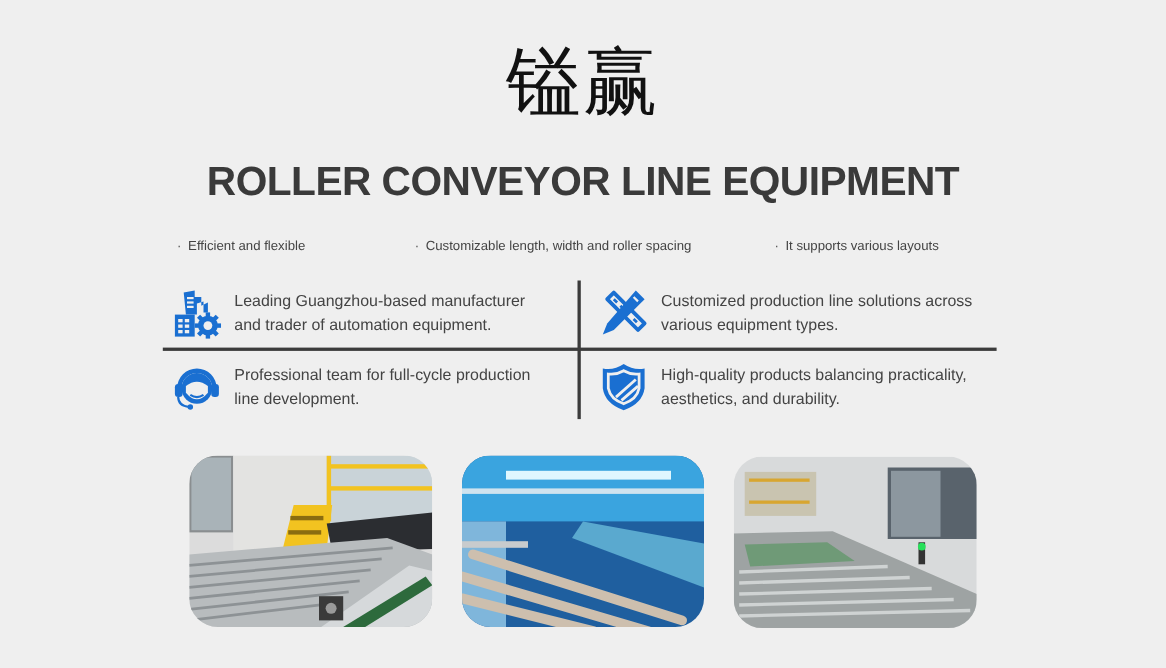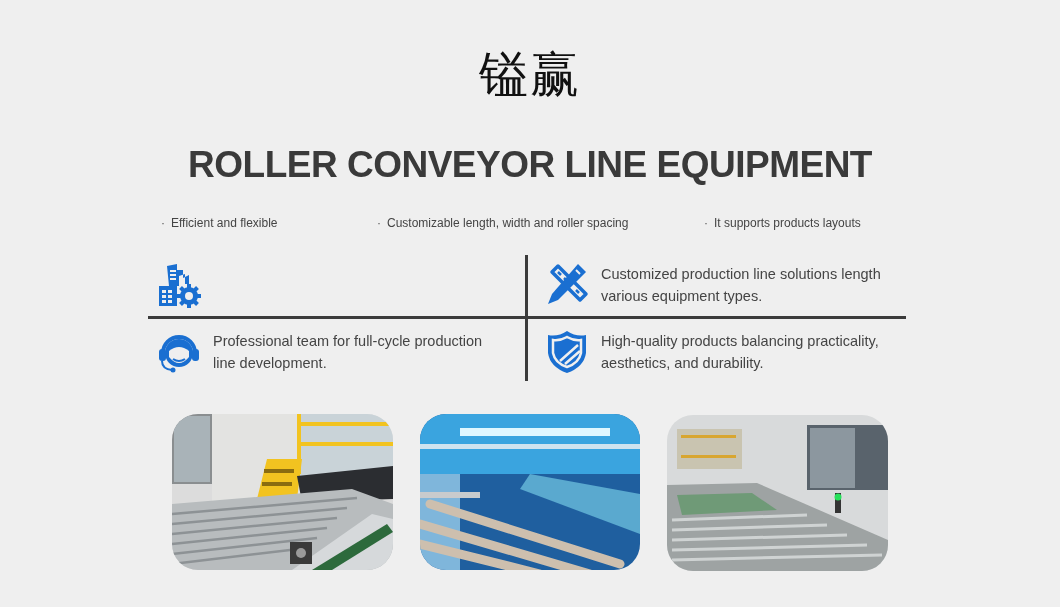--- a/index.html
+++ b/index.html
@@ -7,21 +7,21 @@
     body {
       background: #efefef;
       font-family: "DejaVu Sans", "Liberation Sans", sans-serif;
       color: #3a3a3a;
       position: relative;
     }
     .cn-title {
       position: absolute; left: 0; width: 1060px; top: 32px;
       text-align: center;
       font-family: "DejaVu Serif", "Liberation Serif", serif;
-      font-size: 49px; line-height: 86px; color: #111; letter-spacing: 2px;
+      font-size: 68px; line-height: 86px; color: #111; letter-spacing: 2px;
     }
     .en-title {
       position: absolute; left: 0; width: 1060px; top: 138px;
       text-align: center;
       font-family: "Liberation Sans", sans-serif;
       font-weight: bold; font-size: 37px; line-height: 54px;
       color: #3a3a3a; letter-spacing: -0.5px;
     }
     .features {
       position: absolute; top: 212px; left: 0; width: 1060px; height: 22px;
@@ -58,21 +58,21 @@
   </style>
 </head>
 <body>
 
 <div class="cn-title">镒赢</div>
 <div class="en-title">ROLLER CONVEYOR LINE EQUIPMENT</div>
 
 <div class="features">
   <div class="feature f0"><span class="dot">·</span><span>Efficient and flexible</span></div>
   <div class="feature f1"><span class="dot">·</span><span>Customizable length, width and roller spacing</span></div>
-  <div class="feature f2"><span class="dot">·</span><span>It supports products layouts</span></div>
+  <div class="feature f2"><span class="dot">·</span><span>It supports various layouts</span></div>
 </div>
 
 <div class="grid">
   <div class="hline"></div>
   <div class="vline"></div>
 
   <div class="cell c0">
     <span class="icon">
       <svg width="44" height="46" viewBox="0 0 44 46">
         <g fill="#1a6fd1">
@@ -89,35 +89,39 @@
           <rect x="11" y="38" width="4" height="3" fill="#efefef"></rect>
           <circle cx="32" cy="34" r="9"></circle>
           <rect x="30" y="22" width="4" height="24"></rect>
           <rect x="20" y="32" width="24" height="4"></rect>
           <rect x="30" y="22" width="4" height="24" transform="rotate(45 32 34)"></rect>
           <rect x="30" y="22" width="4" height="24" transform="rotate(-45 32 34)"></rect>
           <circle cx="32" cy="34" r="4" fill="#efefef"></circle>
         </g>
       </svg>
     </span>
+    <div class="text">
+      <div>Leading Guangzhou-based manufacturer</div>
+      <div>and trader of automation equipment.</div>
+    </div>
   </div>
 
   <div class="cell c1">
     <span class="icon">
       <svg width="46" height="46" viewBox="0 0 46 46">
         <g fill="#1a6fd1">
           <path d="M8 10 L14 4 L42 32 L36 38 Z" fill="none" stroke="#1a6fd1" stroke-width="3.5" stroke-linejoin="round"></path>
           <path d="M14 10 L17 13 M20 16 L23 19 M32 28 L35 31" stroke="#1a6fd1" stroke-width="2.5"></path>
           <path d="M34 2 L42 10 L14 38 L4 42 L8 32 Z"></path>
           <path d="M32 8 L36 12" stroke="#efefef" stroke-width="2"></path>
         </g>
       </svg>
     </span>
     <div class="text">
-      <div>Customized production line solutions length</div>
+      <div>Customized production line solutions across</div>
       <div>various equipment types.</div>
     </div>
   </div>
 
   <div class="cell c3">
     <span class="icon">
       <svg width="42" height="46" viewBox="0 0 42 46">
         <path d="M21 2 Q30 8 40 6 L40 24 Q38 38 21 44 Q4 38 2 24 L2 6 Q12 8 21 2 Z" fill="#1a6fd1"></path>
         <path d="M21 8 Q28 12 35 11 L35 24 Q33 34 21 38 Q9 34 7 24 L7 11 Q14 12 21 8 Z" fill="none" stroke="#efefef" stroke-width="2.5"></path>
         <path d="M14 32 L32 16 M19 35 L34 22" stroke="#efefef" stroke-width="2.5"></path>

